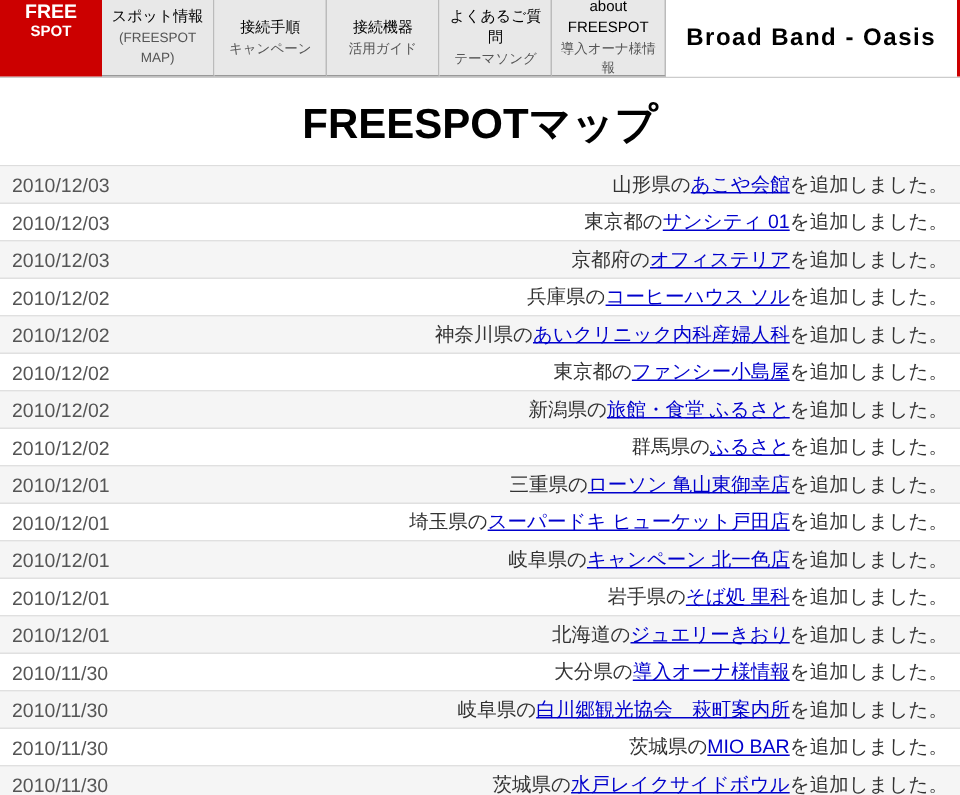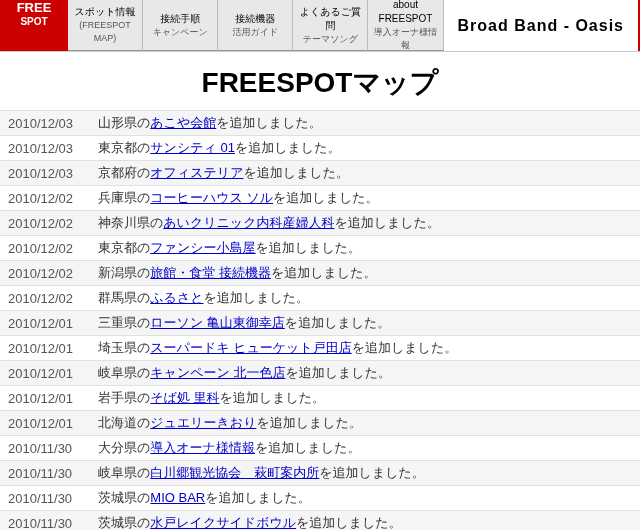--- a/index.html
+++ b/index.html
@@ -113,21 +113,21 @@
       margin-top: 40px;
     }
 
     #content-table td.date-col {
       width: 90px;
       color: #555;
       white-space: nowrap;
     }
 
     #content-table td.entry-col {
-      text-align: left;
+      text-align: right;
     }
 
     .entry-link {
       color: #0000cc;
       text-decoration: underline;
       cursor: pointer;
     }
   </style>
 </head>
 <body>
@@ -187,21 +187,21 @@
       <tr>
         <td class="date-col">2010/12/02</td>
         <td class="entry-col">神奈川県の<a class="entry-link" href="#">あいクリニック内科産婦人科</a>を追加しました。</td>
       </tr>
       <tr>
         <td class="date-col">2010/12/02</td>
         <td class="entry-col">東京都の<a class="entry-link" href="#">ファンシー小島屋</a>を追加しました。</td>
       </tr>
       <tr>
         <td class="date-col">2010/12/02</td>
-        <td class="entry-col">新潟県の<a class="entry-link" href="#">旅館・食堂 接続機器</a>を追加しました。</td>
+        <td class="entry-col">新潟県の<a class="entry-link" href="#">旅館・食堂 ふるさと</a>を追加しました。</td>
       </tr>
       <tr>
         <td class="date-col">2010/12/02</td>
         <td class="entry-col">群馬県の<a class="entry-link" href="#">ふるさと</a>を追加しました。</td>
       </tr>
       <tr>
         <td class="date-col">2010/12/01</td>
         <td class="entry-col">三重県の<a class="entry-link" href="#">ローソン 亀山東御幸店</a>を追加しました。</td>
       </tr>
       <tr>

